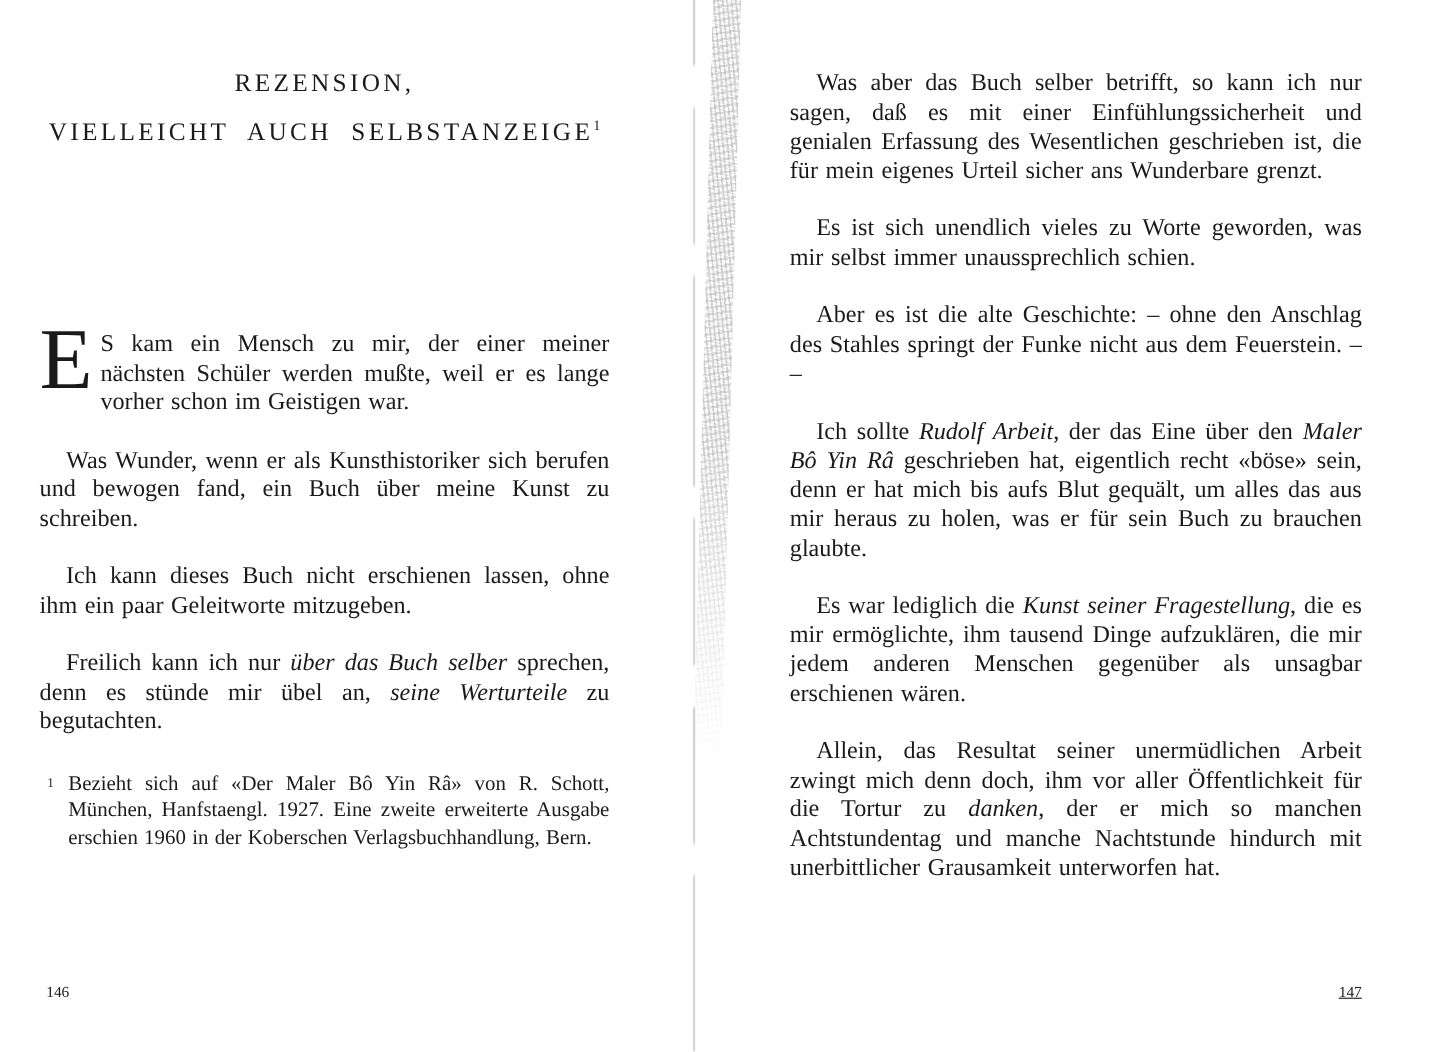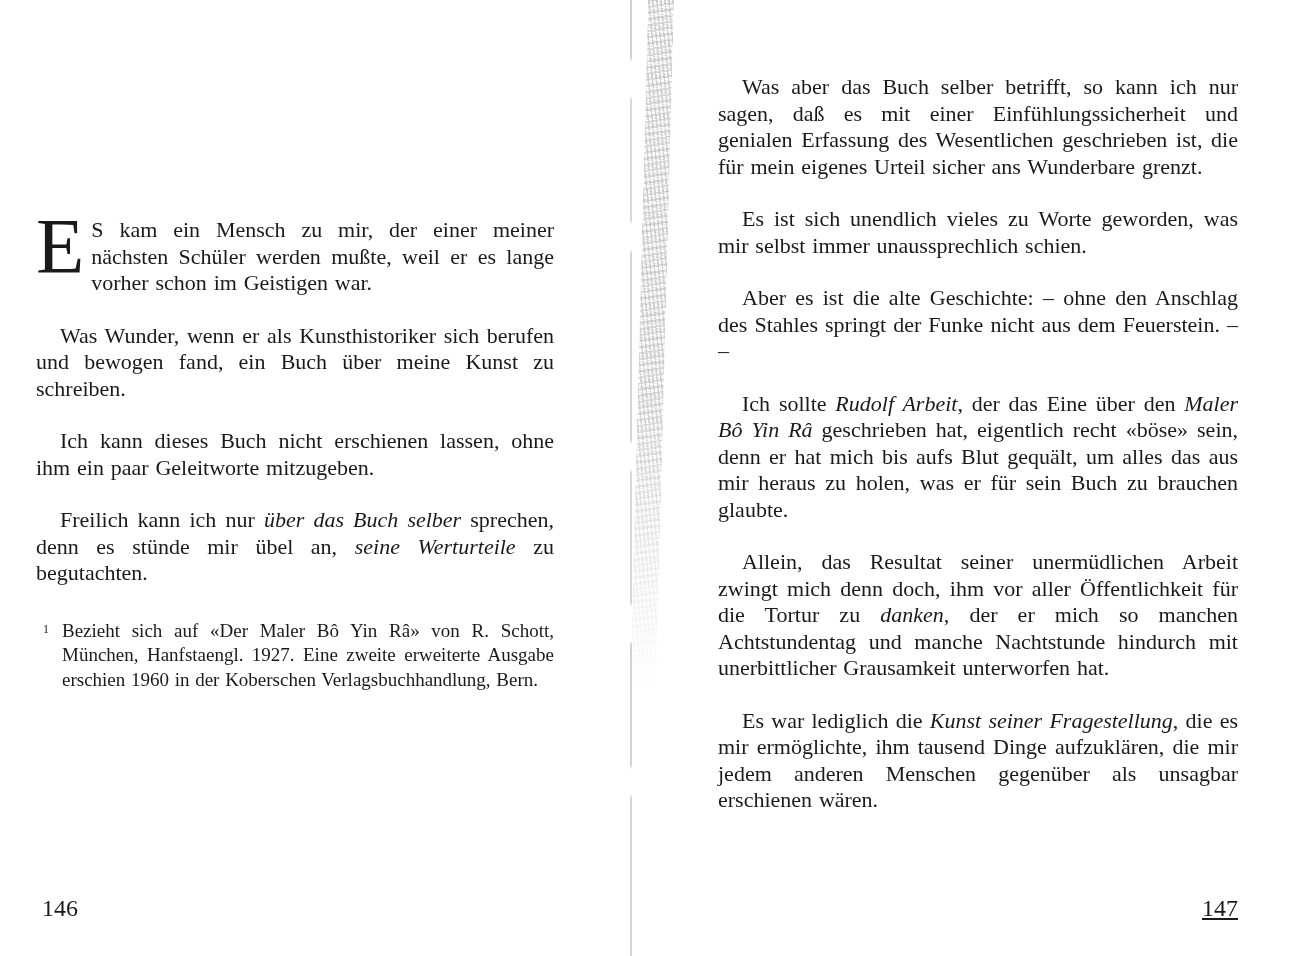--- a/index.html
+++ b/index.html
@@ -17,40 +17,40 @@
     text-align:center;font-size:23px;line-height:38px;
     letter-spacing:3px;margin:0;
   }
   .title .line2{word-spacing:9px;white-space:nowrap;}
   .title sup{font-size:13px;vertical-align:9px;letter-spacing:0;}
 
   .body-block{margin-top:160px;}
   .page-right .body-block{margin-top:0;}
 
   .body-block p{
-    margin:16px 0 26px 0;font-size:22px;line-height:26.5px;
+    margin:4px 0 26px 0;font-size:22px;line-height:26.5px;
     text-align:justify;text-indent:24px;word-spacing:0.06em;
   }
   .body-block p:last-child{margin-bottom:0;}
   .body-block p.has-dropcap{text-indent:0;}
   .it{font-style:italic;}
 
   .dropcap{
     float:left;font-size:79px;line-height:54px;height:55px;
     margin:2px 7px 0 0;
   }
 
   .footnote{
     margin-top:32px;font-size:19px;line-height:24.5px;
     text-align:justify;position:relative;padding-left:26px;
     word-spacing:0.05em;
   }
   .footnote-marker{position:absolute;left:7px;top:-2px;font-size:12px;}
 
-  .pagenum{position:absolute;top:895px;font-size:24px;}
+  .pagenum{position:absolute;top:895px;font-size:14px;}
   .pagenum-left{left:42px;}
   .pagenum-right{right:62px;text-decoration:underline;}
 
   
   .gutter{position:absolute;left:598px;top:0;width:86px;height:956px;pointer-events:none;}
   .gutter-line{
     position:absolute;left:32px;top:0;width:2px;height:956px;opacity:.8;
     background:linear-gradient(to bottom,
       #c7c7c7 0%, #c7c7c7 6%, rgba(255,255,255,0) 6.5%, rgba(255,255,255,0) 10%,
       #cecece 10.5%, #cecece 23%, rgba(255,255,255,0) 23.5%, rgba(255,255,255,0) 26%,
@@ -68,40 +68,44 @@
       repeating-linear-gradient(12deg, rgba(200,200,200,.35) 0 1px, rgba(255,255,255,0) 1px 3px);
     filter:blur(.7px);
     -webkit-mask-image:linear-gradient(to bottom, #000 0%, #000 58%, rgba(0,0,0,.4) 82%, transparent 100%);
     mask-image:linear-gradient(to bottom, #000 0%, #000 58%, rgba(0,0,0,.4) 82%, transparent 100%);
   }
 </style>
 </head>
 <body>
 
 <div class="page page-left">
+  <div class="title">
+    <div>REZENSION,</div>
+    <div class="line2"><span>VIELLEICHT AUCH SELBSTANZEIGE</span><sup>1</sup></div>
+  </div>
   <div class="body-block">
       <p class="has-dropcap"><span class="dropcap">E</span><span>S kam ein Mensch zu mir, der einer meiner nächsten Schüler werden mußte, weil er es lange vorher schon im Geistigen war.</span></p>
       <p><span>Was Wunder, wenn er als Kunsthistoriker sich berufen und bewogen fand, ein Buch über meine Kunst zu schreiben.</span></p>
       <p><span>Ich kann dieses Buch nicht erschienen lassen, ohne ihm ein paar Geleitworte mitzugeben.</span></p>
       <p><span>Freilich kann ich nur </span><span class="it">über das Buch selber</span><span> sprechen, denn es stünde mir übel an, </span><span class="it">seine Werturteile</span><span> zu begutachten.</span></p>
     </div>
   <div class="footnote">
     <span class="footnote-marker">1</span>
     <span>Bezieht sich auf «Der Maler Bô Yin Râ» von R. Schott, München, Hanfstaengl. 1927. Eine zweite erweiterte Ausgabe erschien 1960 in der Koberschen Verlagsbuchhandlung, Bern.</span>
   </div>
 </div>
 
 <div class="page page-right">
   <div class="body-block">
       <p><span>Was aber das Buch selber betrifft, so kann ich nur sagen, daß es mit einer Einfühlungssicherheit und genialen Erfassung des Wesentlichen geschrieben ist, die für mein eigenes Urteil sicher ans Wunderbare grenzt.</span></p>
       <p><span>Es ist sich unendlich vieles zu Worte geworden, was mir selbst immer unaussprechlich schien.</span></p>
       <p><span>Aber es ist die alte Geschichte: – ohne den Anschlag des Stahles springt der Funke nicht aus dem Feuerstein. – –</span></p>
       <p><span>Ich sollte </span><span class="it">Rudolf Arbeit</span><span>, der das Eine über den </span><span class="it">Maler Bô Yin Râ</span><span> geschrieben hat, eigentlich recht «böse» sein, denn er hat mich bis aufs Blut gequält, um alles das aus mir heraus zu holen, was er für sein Buch zu brauchen glaubte.</span></p>
+      <p><span>Es war lediglich die </span><span class="it">Kunst seiner Fragestellung</span><span>, die es mir ermöglichte, ihm tausend Dinge aufzuklären, die mir jedem anderen Menschen gegenüber als unsagbar erschienen wären.</span></p>
       <p><span>Allein, das Resultat seiner unermüdlichen Arbeit zwingt mich denn doch, ihm vor aller Öffentlichkeit für die Tortur zu </span><span class="it">danken</span><span>, der er mich so manchen Achtstundentag und manche Nachtstunde hindurch mit unerbittlicher Grausamkeit unterworfen hat.</span></p>
-      <p><span>Es war lediglich die </span><span class="it">Kunst seiner Fragestellung</span><span>, die es mir ermöglichte, ihm tausend Dinge aufzuklären, die mir jedem anderen Menschen gegenüber als unsagbar erschienen wären.</span></p>
     </div>
 </div>
 
 <div class="gutter">
   <div class="gutter-line"></div>
   <div class="gutter-noise"></div>
 </div>
 
 <div class="pagenum pagenum-left">146</div>
 <div class="pagenum pagenum-right">147</div>

